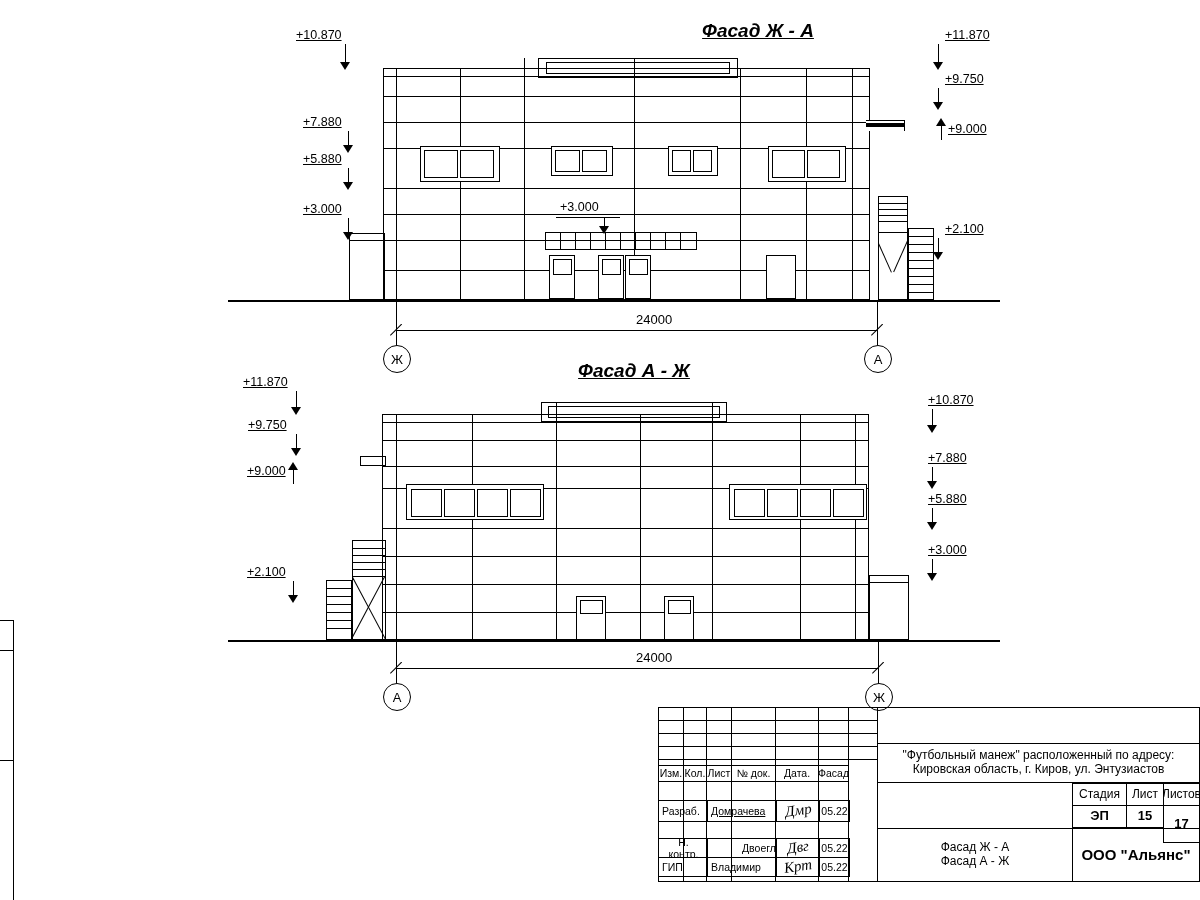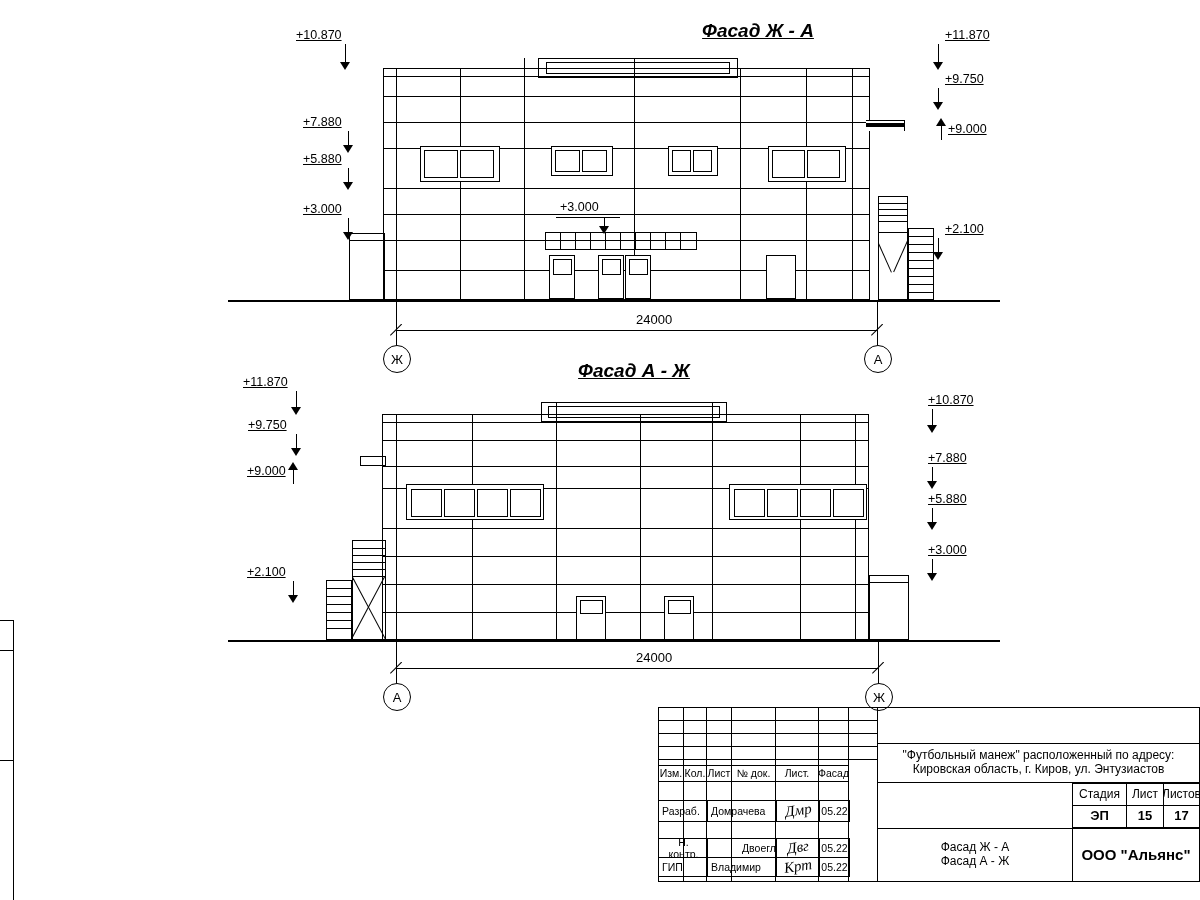--- a/index.html
+++ b/index.html
@@ -328,25 +328,25 @@
     <div class="vln" style="left:117px;top:0;height:175px;"></div>
     <div class="vln" style="left:160px;top:0;height:175px;"></div>
     <div class="vln" style="left:190px;top:0;height:175px;"></div>
     <div class="vln" style="left:219px;top:0;height:175px;"></div>
   </div>
 
   <div class="cell" style="left:658px;top:765px;width:26px;height:17px;">Изм.</div>
   <div class="cell" style="left:683px;top:765px;width:24px;height:17px;">Кол.</div>
   <div class="cell" style="left:706px;top:765px;width:26px;height:17px;">Лист</div>
   <div class="cell" style="left:731px;top:765px;width:45px;height:17px;">№ док.</div>
-  <div class="cell" style="left:775px;top:765px;width:44px;height:17px;">Лист.</div>
+  <div class="cell" style="left:775px;top:765px;width:44px;height:17px;">Дата.</div>
   <div class="cell" style="left:818px;top:765px;width:31px;height:17px;">Фасад</div>
 
   <div class="cell left" style="left:658px;top:800px;width:50px;height:22px;">Разраб.</div>
-  <div class="cell left" style="left:707px;top:800px;width:70px;height:22px;">Домрачева</div>
+  <div class="cell left" style="left:707px;top:800px;width:70px;height:22px;text-decoration:underline;">Домрачева</div>
   <div class="cell" style="left:776px;top:800px;width:44px;height:22px;">
       <span class="sig">Дмр</span>
     </div>
   <div class="cell" style="left:819px;top:800px;width:31px;height:22px;">05.22</div>
 
   <div class="cell left" style="left:658px;top:838px;width:50px;height:20px;">Н. контр.</div>
   <div class="cell left" style="left:707px;top:838px;width:70px;height:20px;padding-left:34px;">Двоеглазов</div>
   <div class="cell" style="left:776px;top:838px;width:44px;height:20px;">
       <span class="sig">Двг</span>
     </div>
@@ -365,21 +365,21 @@
     <span class="f12">Кировская область, г. Киров, ул. Энтузиастов</span>
   </div>
 
 
   <div class="cell f12" style="left:1072px;top:783px;width:55px;height:23px;">Стадия</div>
   <div class="cell f12" style="left:1126px;top:783px;width:38px;height:23px;">Лист</div>
   <div class="cell f12" style="left:1163px;top:783px;width:37px;height:23px;">Листов</div>
 
   <div class="cell f13 b" style="left:1072px;top:805px;width:55px;height:23px;">ЭП</div>
   <div class="cell f13 b" style="left:1126px;top:805px;width:38px;height:23px;">15</div>
-  <div class="cell f13 b" style="left:1163px;top:805px;width:37px;height:23px;text-align:center;">17</div>
+  <div class="cell f13 b" style="left:1163px;top:805px;width:37px;height:38px;text-align:center;">17</div>
 
   <div class="cell" style="left:877px;top:828px;width:196px;height:54px;flex-direction:column;">
     <span class="f12">Фасад Ж - А</span>
     <span class="f12">Фасад А - Ж</span>
   </div>
 
   <div class="cell f15" style="left:1072px;top:828px;width:128px;height:54px;">ООО "Альянс"</div>
 
 </div>
 

